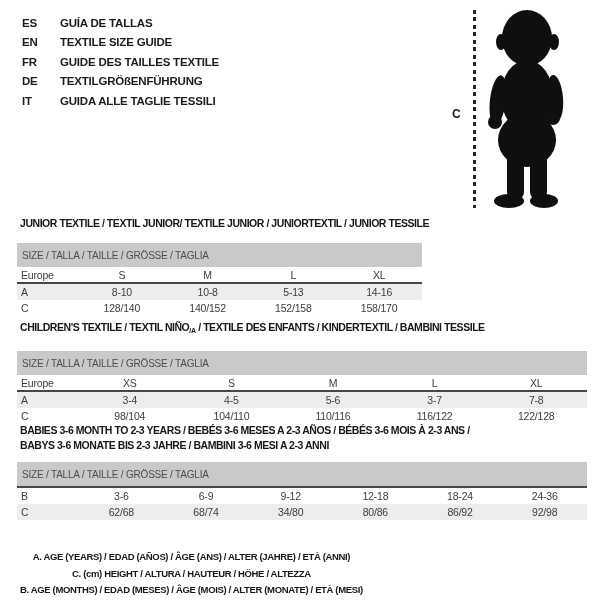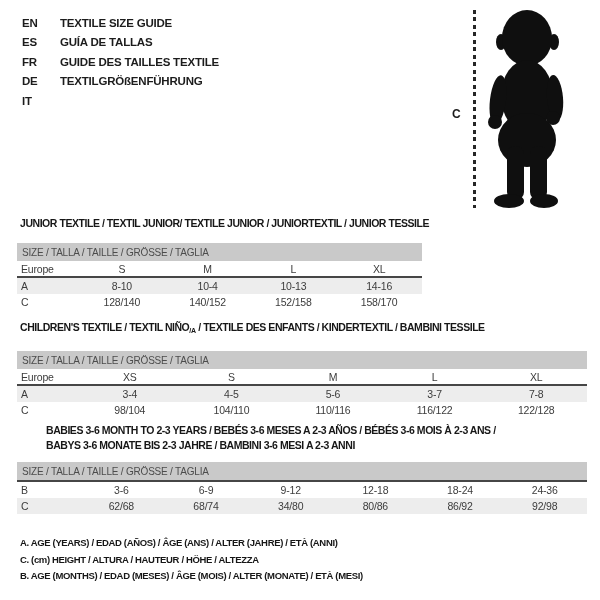--- a/index.html
+++ b/index.html
@@ -17,65 +17,66 @@
   
   .fig-line { position:absolute; left:473px; top:10px; width:3px; height:198px;
               background:repeating-linear-gradient(to bottom,#262626 0 4px,transparent 4px 7.5px); }
   .fig-label { position:absolute; left:452px; top:107px; font-size:12px; font-weight:bold; }
   .fig-svg  { position:absolute; left:480px; top:8px; }
 
   
   .sec-title { position:absolute; left:20px; font-size:10.5px; font-weight:bold;
                letter-spacing:-0.45px; white-space:nowrap; color:#171717; }
   .sec-title .subscript { font-size:7px; vertical-align:-2px; letter-spacing:-0.3px; }
-  .two-line { line-height:15px;margin-left:26px; }
+  .two-line { line-height:15px; }
 
   
   .size-table { position:absolute; left:17px; }
   .w-narrow { width:405px; }
   .w-wide   { width:570px; }
-  .bar { height:18px; background:#c9c9c9; display:flex; align-items:center;
+  .bar { height:24px; background:#c9c9c9; display:flex; align-items:center;
          padding-left:5px; font-size:10px; color:#4c4c4c; letter-spacing:-0.2px; }
   .bar.ruled { border-bottom:2px solid #464646; }
   .trow { display:flex; align-items:center; height:16px; font-size:10.5px;
           color:#3c3c3c; letter-spacing:-0.2px; }
   .trow.head { height:15px; border-bottom:2px solid #464646; }
   .trow .lbl  { width:58px; padding-left:4px; }
   .trow .cell { flex:1; text-align:center; }
   .shade { background:#ededed; }
 
   
-  .notes { position:absolute; left:20px; top:537px; }
+  .notes { position:absolute; left:20px; top:551px;text-align:center; }
   .note-line { height:16.5px; font-size:9.5px; font-weight:bold;
                letter-spacing:-0.35px; white-space:nowrap; color:#171717; }
 </style>
 </head>
 <body>
 
 <div class="canvas">
 
   <div class="lang-block">
     <div class="lang-row">
+      <span class="lang-code">ES</span>
+      <span>GUÍA DE TALLAS</span>
+    </div>
+    <div class="lang-row">
       <span class="lang-code">EN</span>
       <span>TEXTILE SIZE GUIDE</span>
-    </div>
-    <div class="lang-row">
-      <span class="lang-code">ES</span>
-      <span>GUÍA DE TALLAS</span>
     </div>
     <div class="lang-row">
       <span class="lang-code">FR</span>
       <span>GUIDE DES TAILLES TEXTILE</span>
     </div>
     <div class="lang-row">
       <span class="lang-code">DE</span>
       <span>TEXTILGRÖßENFÜHRUNG</span>
     </div>
     <div class="lang-row">
       <span class="lang-code">IT</span>
+      <span>GUIDA ALLE TAGLIE TESSILI</span>
     </div>
   </div>
 
   <div class="fig-line"></div>
   <div class="fig-label">C</div>
   <svg class="fig-svg" width="92" height="202" viewBox="0 0 90 202">
     <g fill="#0f0f0f">
       <ellipse cx="20" cy="34" rx="5" ry="8"></ellipse>
       <ellipse cx="73" cy="34" rx="5" ry="8"></ellipse>
       <ellipse cx="46" cy="30" rx="25" ry="28"></ellipse>
@@ -98,22 +99,22 @@
     <div class="trow head">
       <span class="lbl">Europe</span>
       <span class="cell">S</span>
       <span class="cell">M</span>
       <span class="cell">L</span>
       <span class="cell">XL</span>
     </div>
     <div class="trow shade">
       <span class="lbl">A</span>
       <span class="cell">8-10</span>
-      <span class="cell">10-4</span>
-      <span class="cell">10-13</span>
+      <span class="cell">10-8</span>
+      <span class="cell">5-13</span>
       <span class="cell">14-16</span>
     </div>
     <div class="trow">
       <span class="lbl">C</span>
       <span class="cell">128/140</span>
       <span class="cell">140/152</span>
       <span class="cell">152/158</span>
       <span class="cell">158/170</span>
     </div>
   </div>

